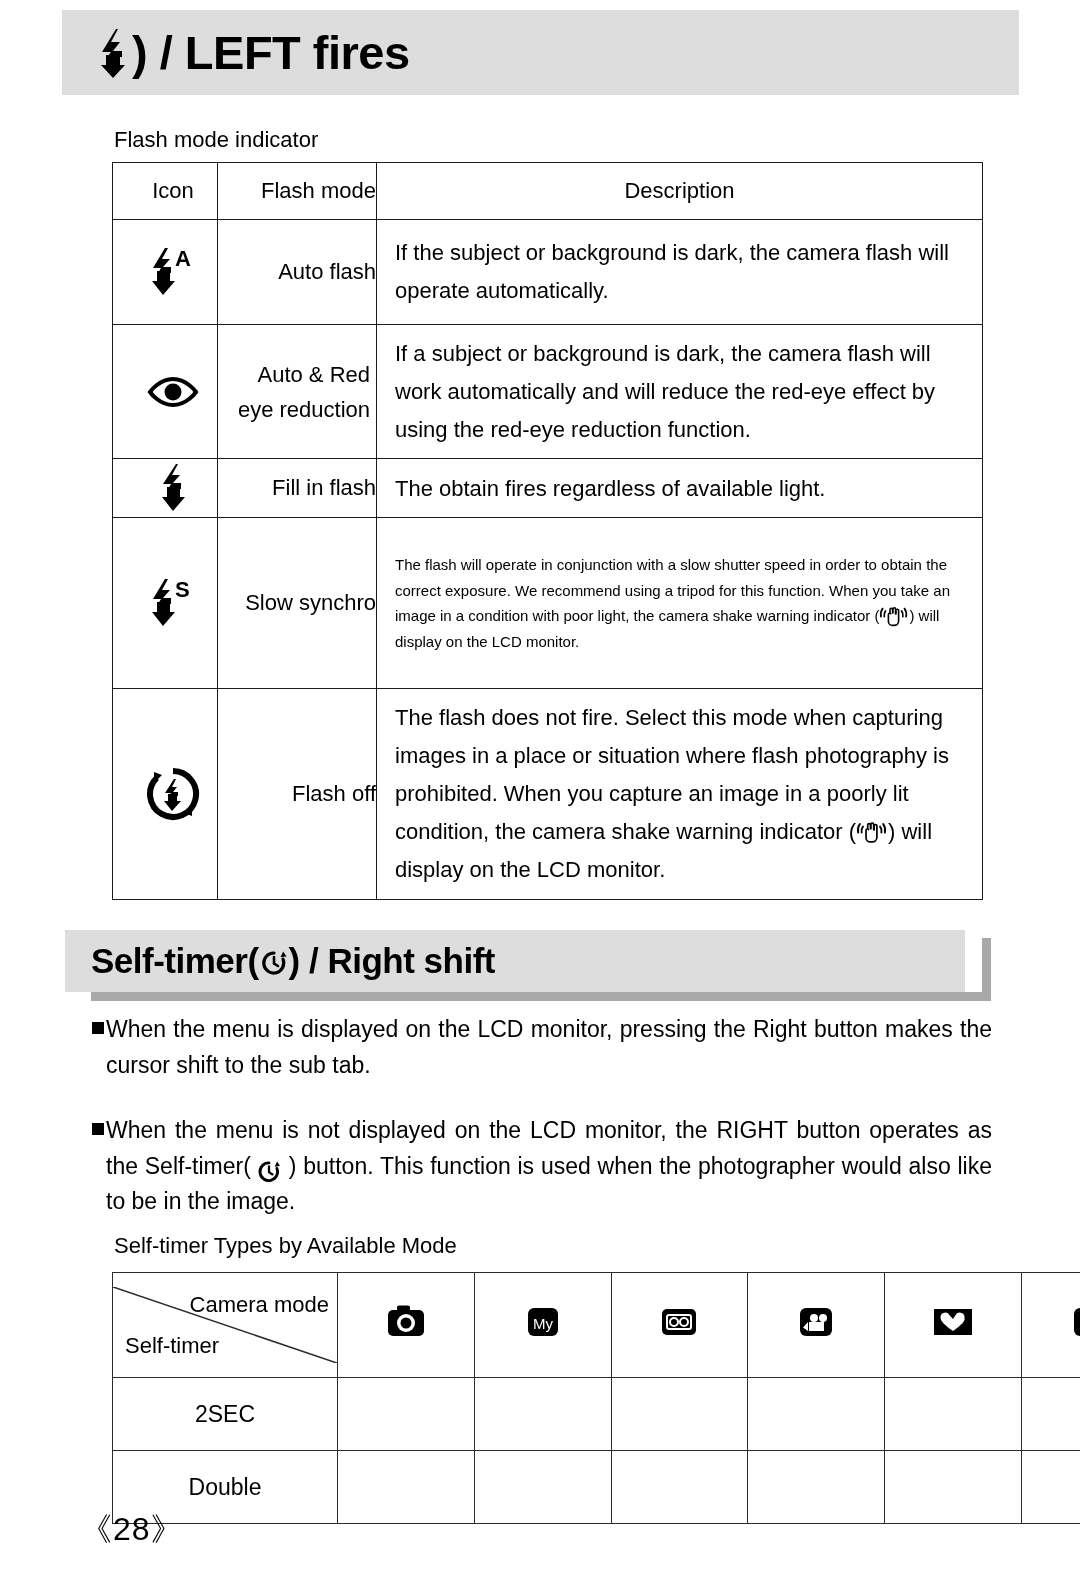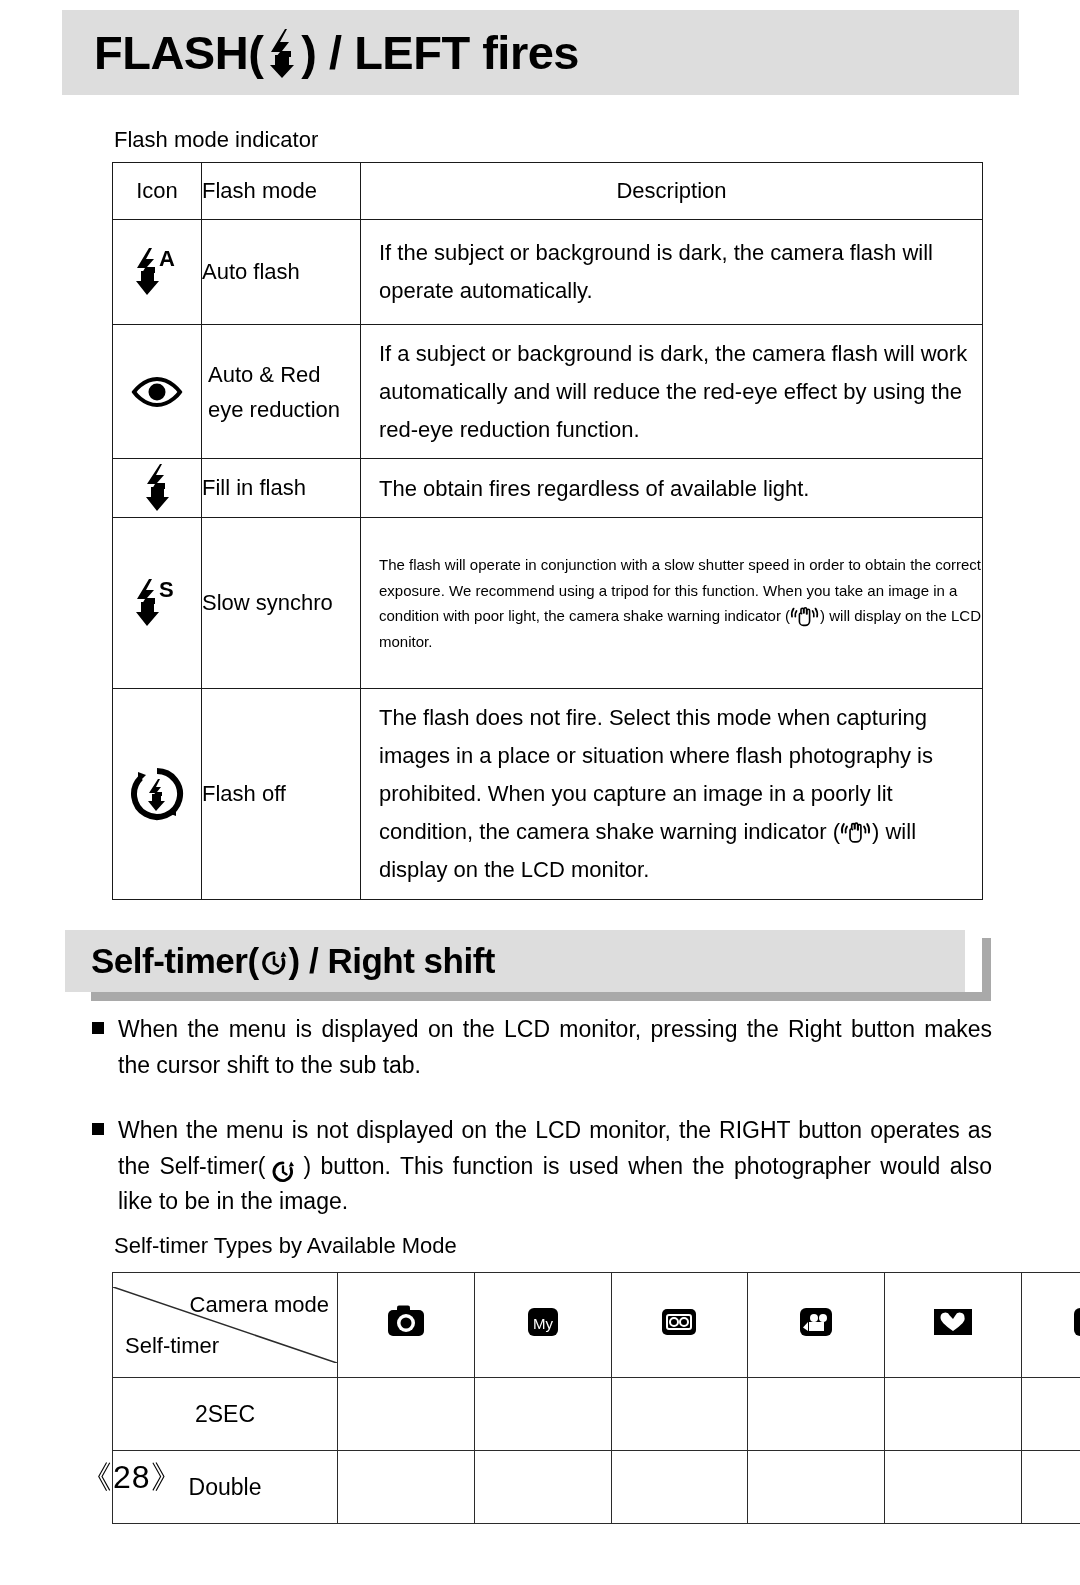--- a/index.html
+++ b/index.html
@@ -81,22 +81,22 @@
     border-collapse: collapse;
     table-layout: fixed;
   }
   #flash-table td, #flash-table th {
     border: 1.6px solid #1a1a1a;
     padding: 0;
     font-weight: normal;
     font-size: 22px;
     vertical-align: middle;
   }
-  #flash-table .col-icon { width: 88px; text-align: center; }
-  #flash-table .col-mode { width: 158px; text-align: left; }
+  #flash-table .col-icon { width: 88px; text-align: center; padding-left: 16px; }
+  #flash-table .col-mode { width: 158px; text-align: right; }
   #flash-table .col-desc { text-align: left; }
   #flash-table thead td { height: 56px; }
   #flash-table .desc-wrap {
     padding: 10px 0 10px 18px;
     line-height: 1.72;
   }
   #flash-table .mode-wrap { line-height: 1.6; padding: 4px 6px; }
   .row-auto td { height: 104px; }
   .row-red td { height: 132px; }
   .row-fill td { height: 58px; }
@@ -115,21 +115,21 @@
   .bullet-mark {
     position: absolute;
     left: 0;
     top: 10px;
     width: 12px;
     height: 12px;
     background: #000;
   }
   .bullet-text {
     display: block;
-    margin-left: 26px;
+    margin-left: 14px;
     text-align: justify;
   }
 
   
   #timer-table {
     position: absolute;
     left: 112px;
     top: 1272px;
     width: 871px;
     border-collapse: collapse;
@@ -159,31 +159,30 @@
     position: absolute; left: 12px; bottom: 4px; font-size: 22px;
   }
   #timer-table .mode-cell { width: 107.8px; height: 76px; }
   #timer-table .row-label { text-align: center; height: 44px; }
   #timer-table .blank { }
 
   
   #page-number {
     position: absolute;
     left: 80px;
-    top: 1456px;
+    top: 1508px;
     font-size: 32px;
     letter-spacing: 1px;
   }
 </style>
 </head>
 <body>
 
 <div class="band" id="header-band">
   <div class="band-title">
-    <span>FLASH(</span>
     <span class="ic" style="width:34px;height:52px;margin:0 2px;">
       <svg class="bolt-svg" viewBox="0 0 34 52" width="34" height="52" aria-hidden="true">
         <path d="M20 2 L6 25 L15 25 L11 30 L26 30 L26 24 L17 24 L24 15 L15 15 L22 2 Z" fill="#000"></path>
         <path d="M10 28 L24 28 L24 38 L29 38 L17 51 L5 38 L10 38 Z" fill="#000"></path>
       </svg>
     </span>
     <span>) / LEFT fires</span>
   </div>
 </div>
 

